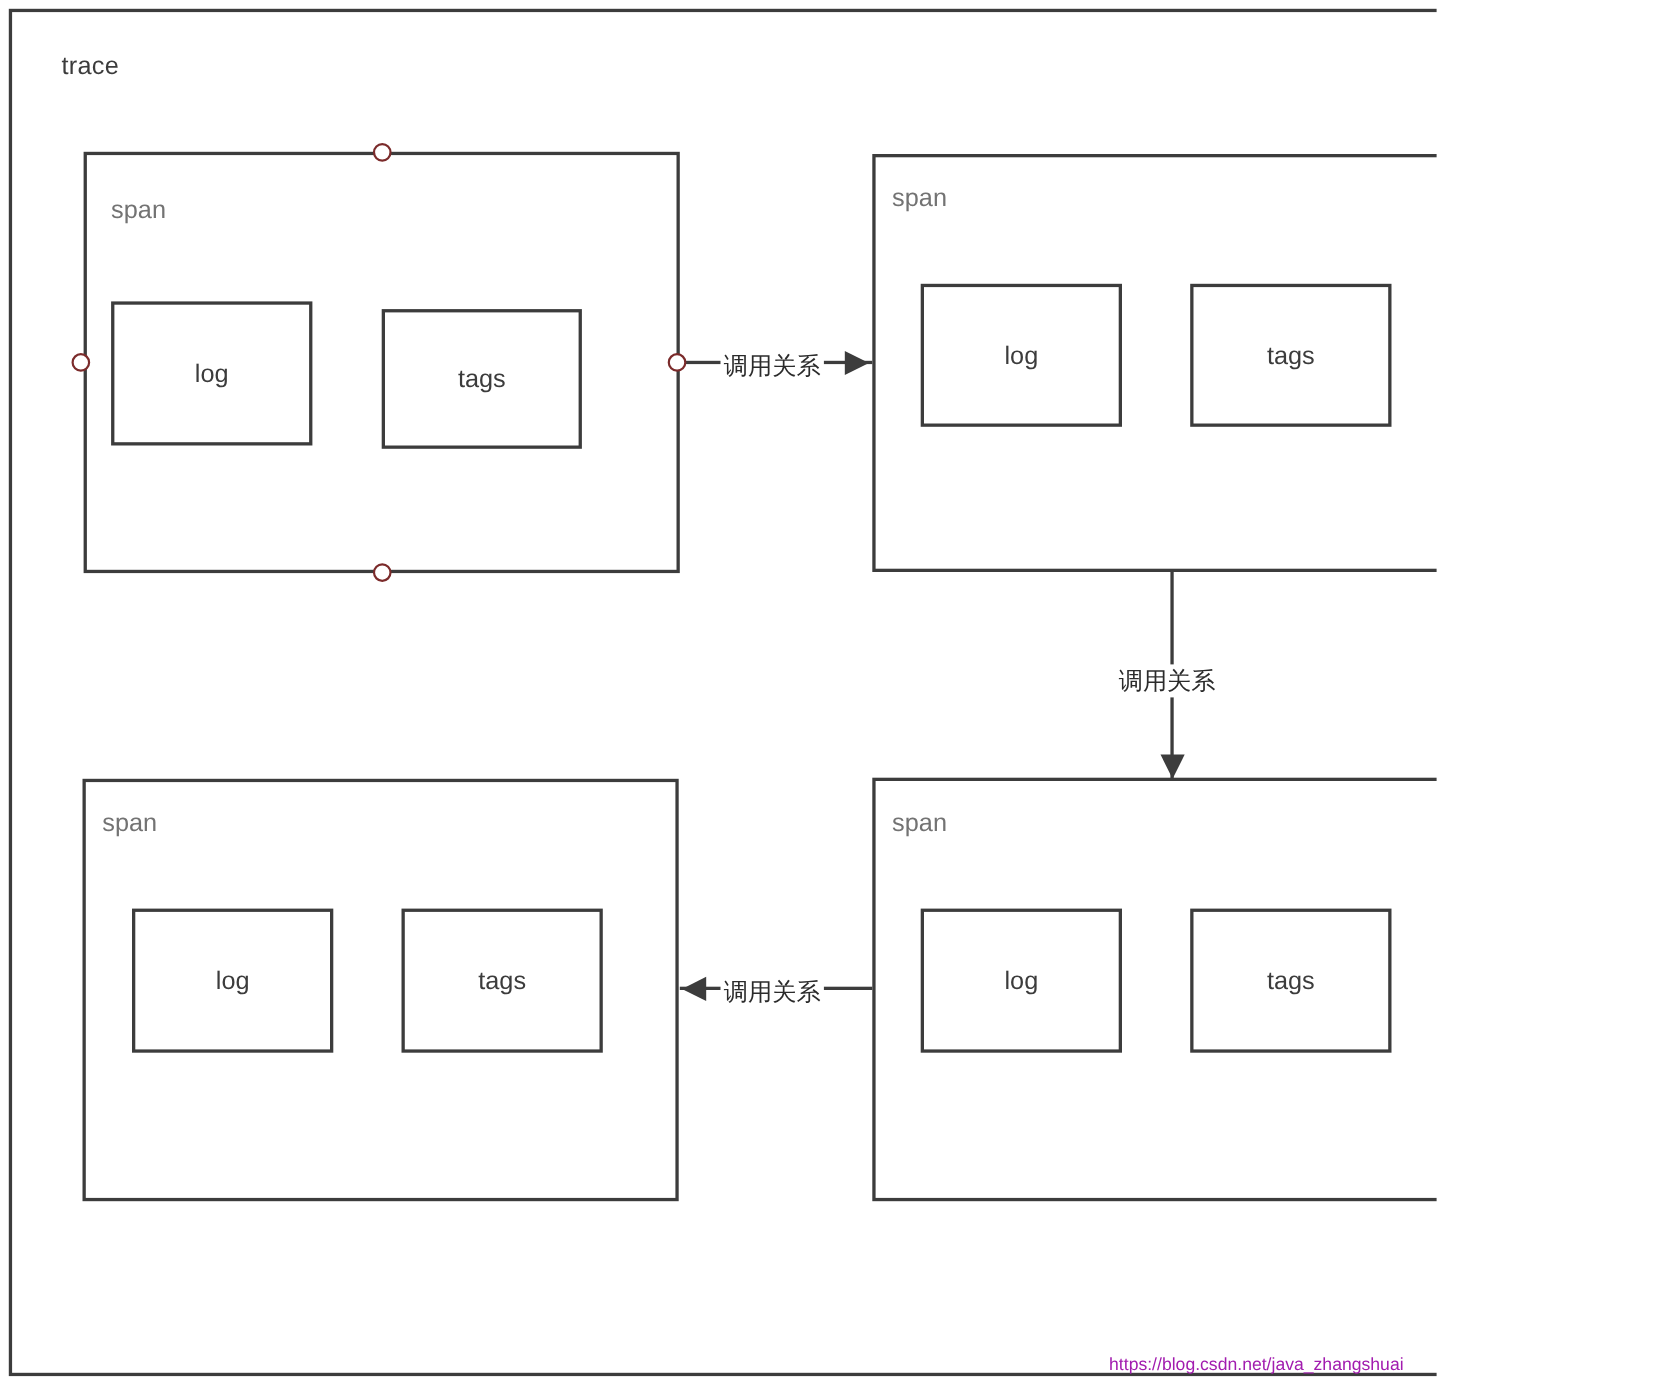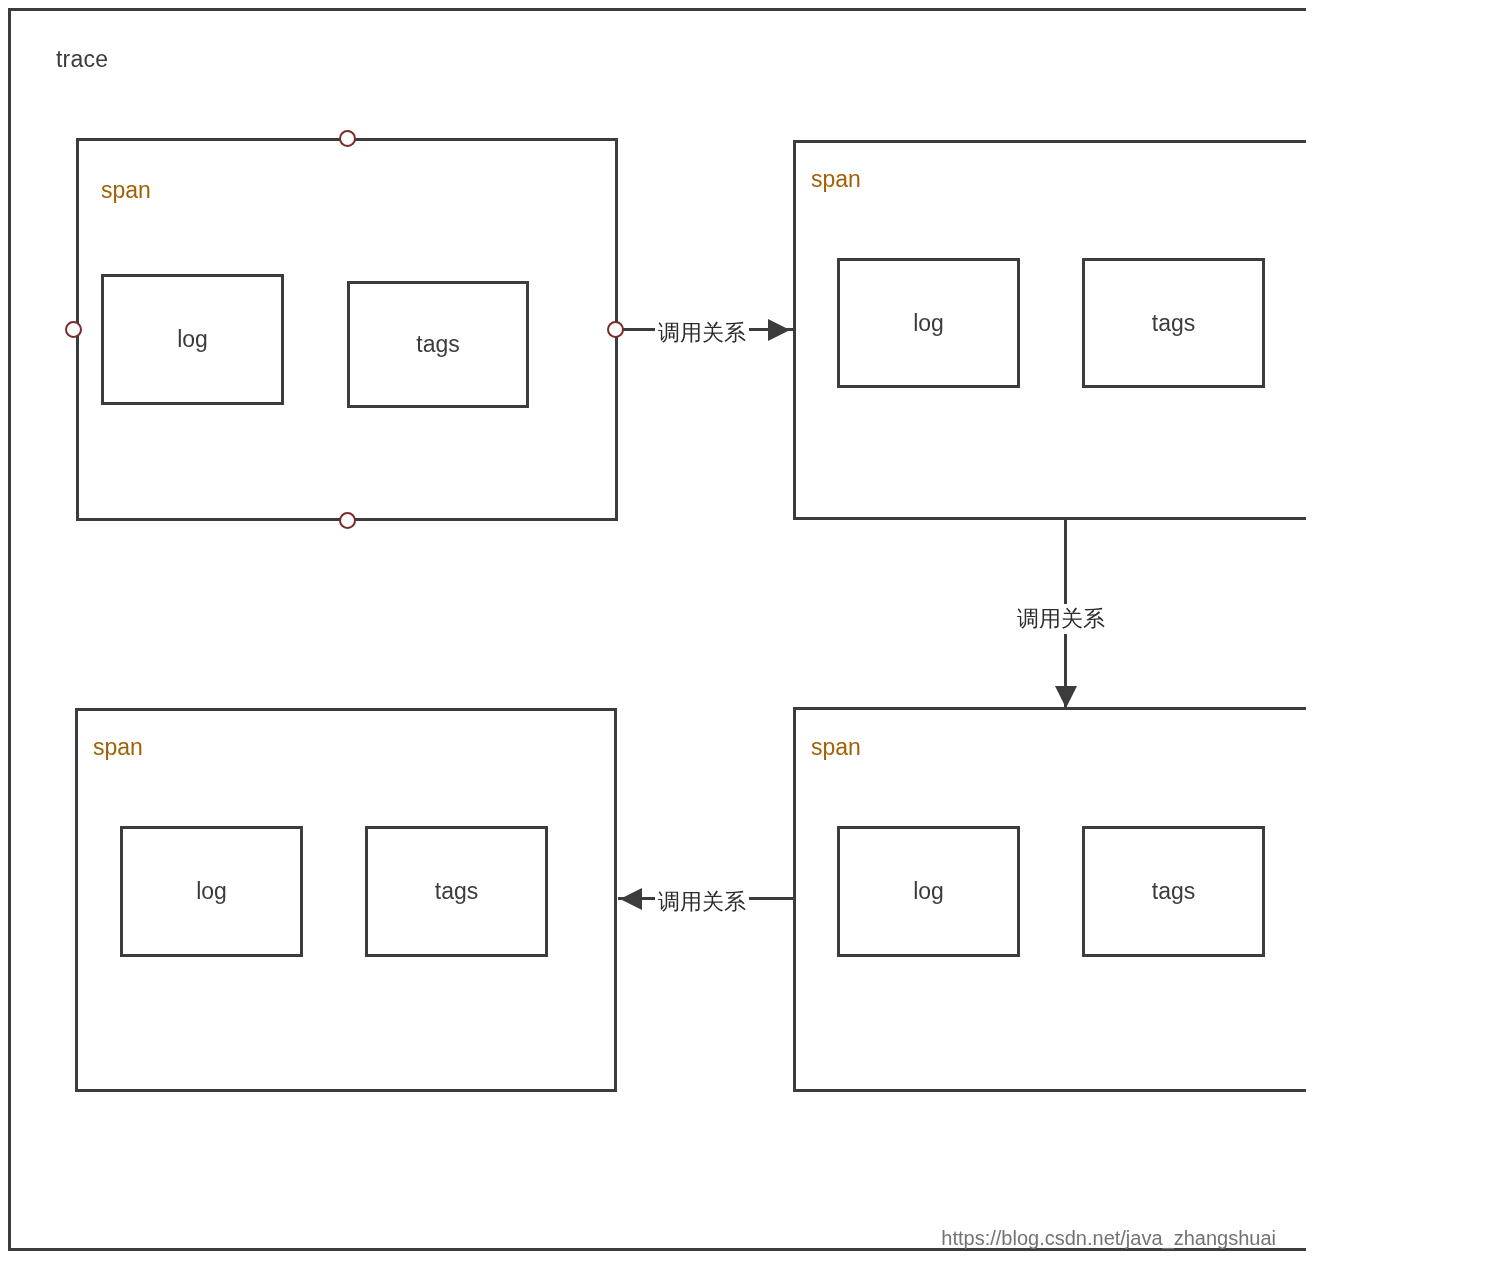--- a/index.html
+++ b/index.html
@@ -42,21 +42,21 @@
   
   .span-box {
     position: absolute;
     border: 3px solid #3c3c3c;
     box-sizing: border-box;
     background: #ffffff;
   }
   .span-label {
     position: absolute;
     font-size: 23px;
-    color: #a16207;
+    color: #737373;
     white-space: nowrap;
   }
   
   .inner-box {
     position: absolute;
     border: 3px solid #3c3c3c;
     box-sizing: border-box;
     background: #ffffff;
     display: flex;
     align-items: center;
@@ -125,22 +125,22 @@
     background: #ffffff;
     padding: 0 3px;
     white-space: nowrap;
     z-index: 5;
   }
   
   .watermark {
     position: absolute;
     right: 30px;
     bottom: 12px;
-    font-size: 20px;
-    color: #737373;
+    font-size: 16px;
+    color: #a21caf;
     white-space: nowrap;
     user-select: none;
     z-index: 2;
   }
 </style>
 </head>
 <body>
 
 <div id="canvas">
 

